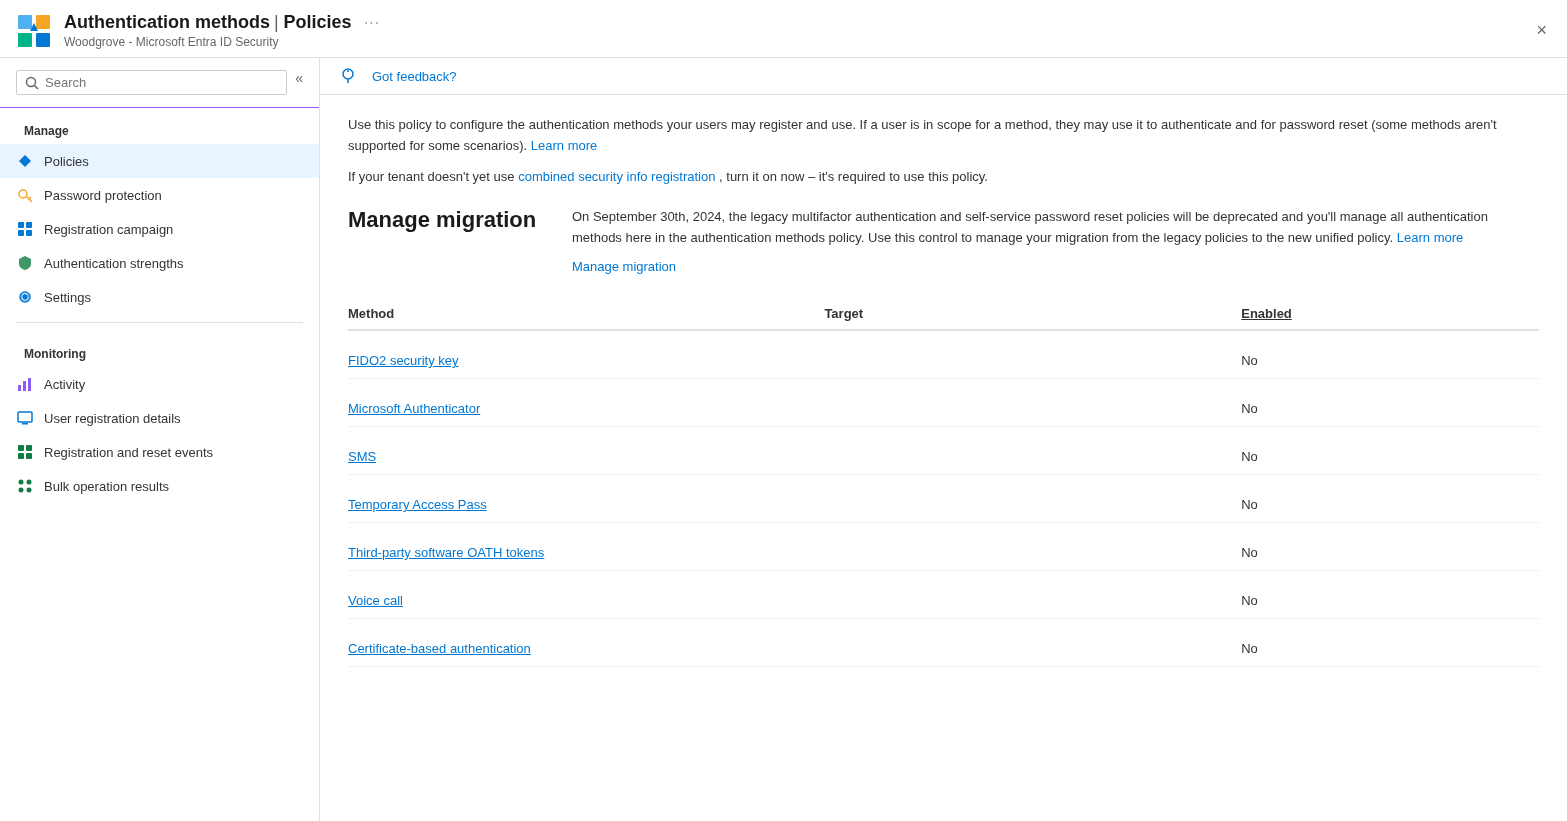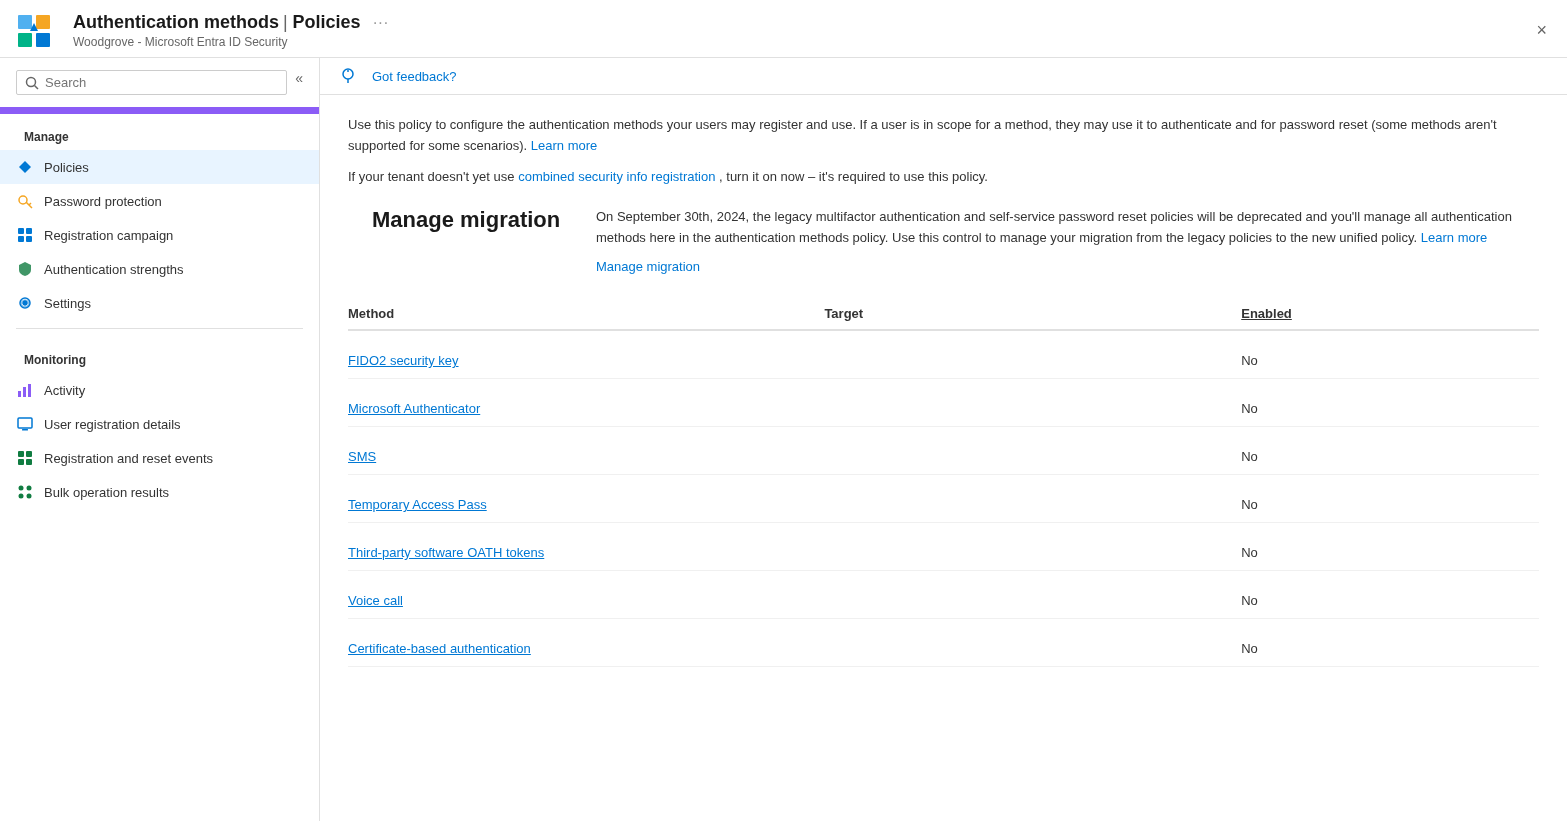--- a/index.html
+++ b/index.html
@@ -4,32 +4,32 @@
   <style>
     * { box-sizing: border-box; margin: 0; padding: 0; }
     body { font-family: 'Segoe UI', sans-serif; font-size: 14px; color: #333; background: #fff; display: flex; flex-direction: column; height: 821px; overflow: hidden; }
 
     
     .header {
       display: flex; align-items: center; justify-content: space-between;
       padding: 12px 20px 8px 16px;
       border-bottom: 1px solid #e0e0e0;
     }
-    .header-left { display: flex; align-items: center; gap: 21px; }
+    .header-left { display: flex; align-items: center; gap: 12px; }
     .app-icon { width: 36px; height: 36px; }
     .header-close { font-size: 18px; color: #666; cursor: pointer; background: none; border: none; }
 
     .main-layout { display: flex; flex: 1; overflow: hidden; }
 
     
     .sidebar {
       width: 320px; min-width: 320px; border-right: 1px solid #e0e0e0;
       display: flex; flex-direction: column; overflow-y: auto; padding-bottom: 20px;
     }
-    .sidebar-search-area { padding: 12px 16px; border-bottom: 7px solid #8b5cf6; display: flex; align-items: flex-start; gap: 8px; }
+    .sidebar-search-area { padding: 12px 16px; border-bottom: 1px solid #8b5cf6; display: flex; align-items: flex-start; gap: 8px; }
     .search-box {
       display: flex; align-items: center; gap: 6px;
       border: 1px solid #ccc; border-radius: 2px; padding: 4px 8px;
       flex: 1; background: #fff;
     }
     .search-box input { border: none; outline: none; font-size: 13px; width: 100%; color: #333; }
     .collapse-btn { color: #666; cursor: pointer; font-size: 14px; background: none; border: none; }
 
     .sidebar-section-label { padding: 16px 16px 6px 24px; font-size: 12px; font-weight: 600; color: #333; }
     .sidebar-item {
@@ -43,21 +43,21 @@
     
     .main-content { flex: 1; overflow-y: auto; display: flex; flex-direction: column; }
     .topbar { padding: 10px 20px; border-bottom: 1px solid #e0e0e0; display: flex; align-items: center; gap: 8px; color: #0078d4; font-size: 13px; }
 
     .content-area { padding: 20px 28px; flex: 1; }
     .info-text { font-size: 13px; color: #333; line-height: 1.6; margin-bottom: 10px; }
     .info-text a, .link { color: #0078d4; text-decoration: none; cursor: pointer; }
 
     .migration-section { margin-top: 20px; margin-bottom: 24px; }
     .migration-heading { font-size: 22px; font-weight: 600; color: #1a1a1a; margin-bottom: 8px; }
-    .migration-layout { display: flex; gap: 24px; align-items: flex-start; margin-left: 24px; }
+    .migration-layout { display: flex; gap: 24px; align-items: flex-start; }
     .migration-text { flex: 1; font-size: 13px; color: #333; line-height: 1.6; }
 
     .manage-migration-link { display: block; margin-top: 10px; color: #0078d4; cursor: pointer; font-size: 13px; }
 
     
     .methods-table { width: 100%; border-collapse: collapse; margin-top: 8px; }
     .methods-table thead tr { border-bottom: 2px solid #e0e0e0; }
     .methods-table th { text-align: left; padding: 8px 12px 8px 0; font-weight: 600; font-size: 13px; color: #333; }
     .methods-table td { padding: 22px 12px 10px 0; font-size: 13px; border-bottom: 1px solid #f0f0f0; }
     .methods-table .method-link { color: #0078d4; cursor: pointer; }

